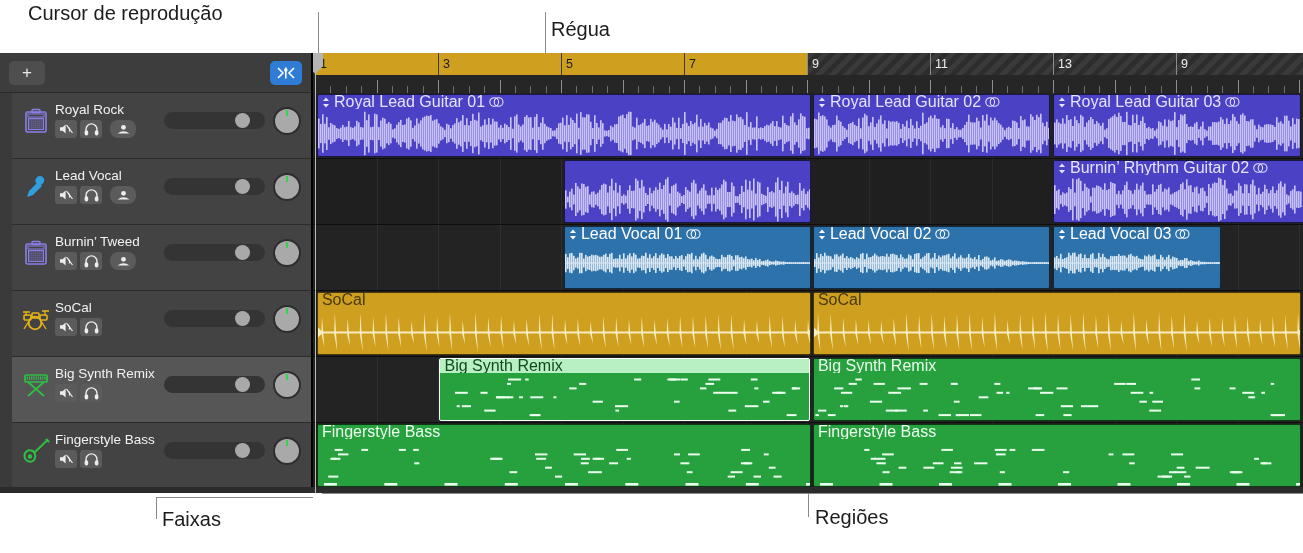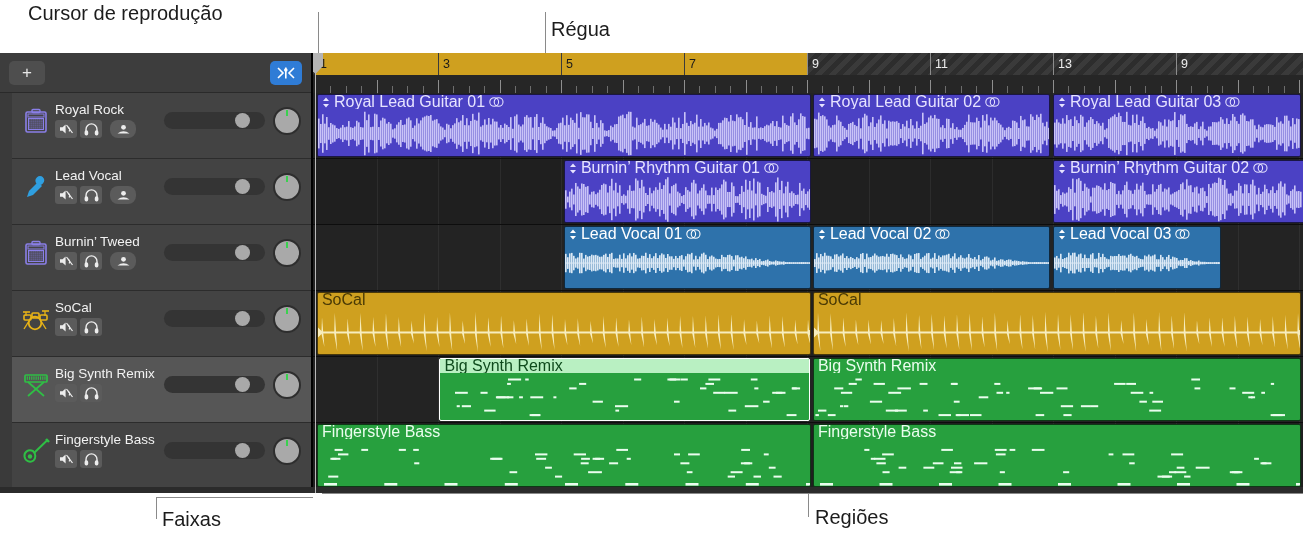--- a/index.html
+++ b/index.html
@@ -1281,34 +1281,20 @@
             <div class="gridline" style="left: 555.5px;"></div>
             <div class="gridline" style="left: 617px;"></div>
             <div class="gridline" style="left: 678.5px;"></div>
             <div class="gridline" style="left: 740px;"></div>
             <div class="gridline" style="left: 801.5px;"></div>
             <div class="gridline" style="left: 863px;"></div>
             <div class="gridline" style="left: 924.5px;"></div>
             <div class="gridline" style="left: 986px;"></div>
           </div>
           <div class="region r-audio-purple" style="left: 250.952px; width: 247px;">
-            <div class="region-title">
-              <span class="tp-icon">
-                <svg width="8" height="11" viewBox="0 0 8 11">
-                  <path d="M4 0.5 L7 4 H1 Z M4 10.5 L7 7 H1 Z" fill="currentColor"></path>
-                </svg>
-              </span>
-              <span>Burnin’ Rhythm Guitar 01</span>
-              <span class="tp-icon">
-                <svg width="15" height="10" viewBox="0 0 15 10">
-  <ellipse cx="5.2" cy="5" rx="4.4" ry="4.3" fill="none" stroke="currentColor" stroke-width="1.1"></ellipse>
-  <ellipse cx="9.6" cy="5" rx="4.4" ry="4.3" fill="none" stroke="currentColor" stroke-width="1.1"></ellipse>
-                </svg>
-              </span>
-            </div>
             <div class="wave">
               <svg width="247" height="49" viewBox="0 0 247 49" preserveAspectRatio="none">
                 <rect x="0" y="15.265086519935252" width="1.6" height="18.469826960129495" fill="#c9c3f7"></rect>
                 <rect x="2" y="21.57654659969222" width="1.6" height="5.846906800615555" fill="#c9c3f7"></rect>
                 <rect x="4" y="16.57592105349172" width="1.6" height="15.84815789301656" fill="#c9c3f7"></rect>
                 <rect x="6" y="13.66333056390423" width="1.6" height="21.67333887219154" fill="#c9c3f7"></rect>
                 <rect x="8" y="19.507478392313345" width="1.6" height="9.985043215373308" fill="#c9c3f7"></rect>
                 <rect x="10" y="7.97793466114182" width="1.6" height="33.04413067771636" fill="#c9c3f7"></rect>
                 <rect x="12" y="11.465557646662036" width="1.6" height="26.068884706675927" fill="#c9c3f7"></rect>
                 <rect x="14" y="13.74683704783264" width="1.6" height="21.50632590433472" fill="#c9c3f7"></rect>

